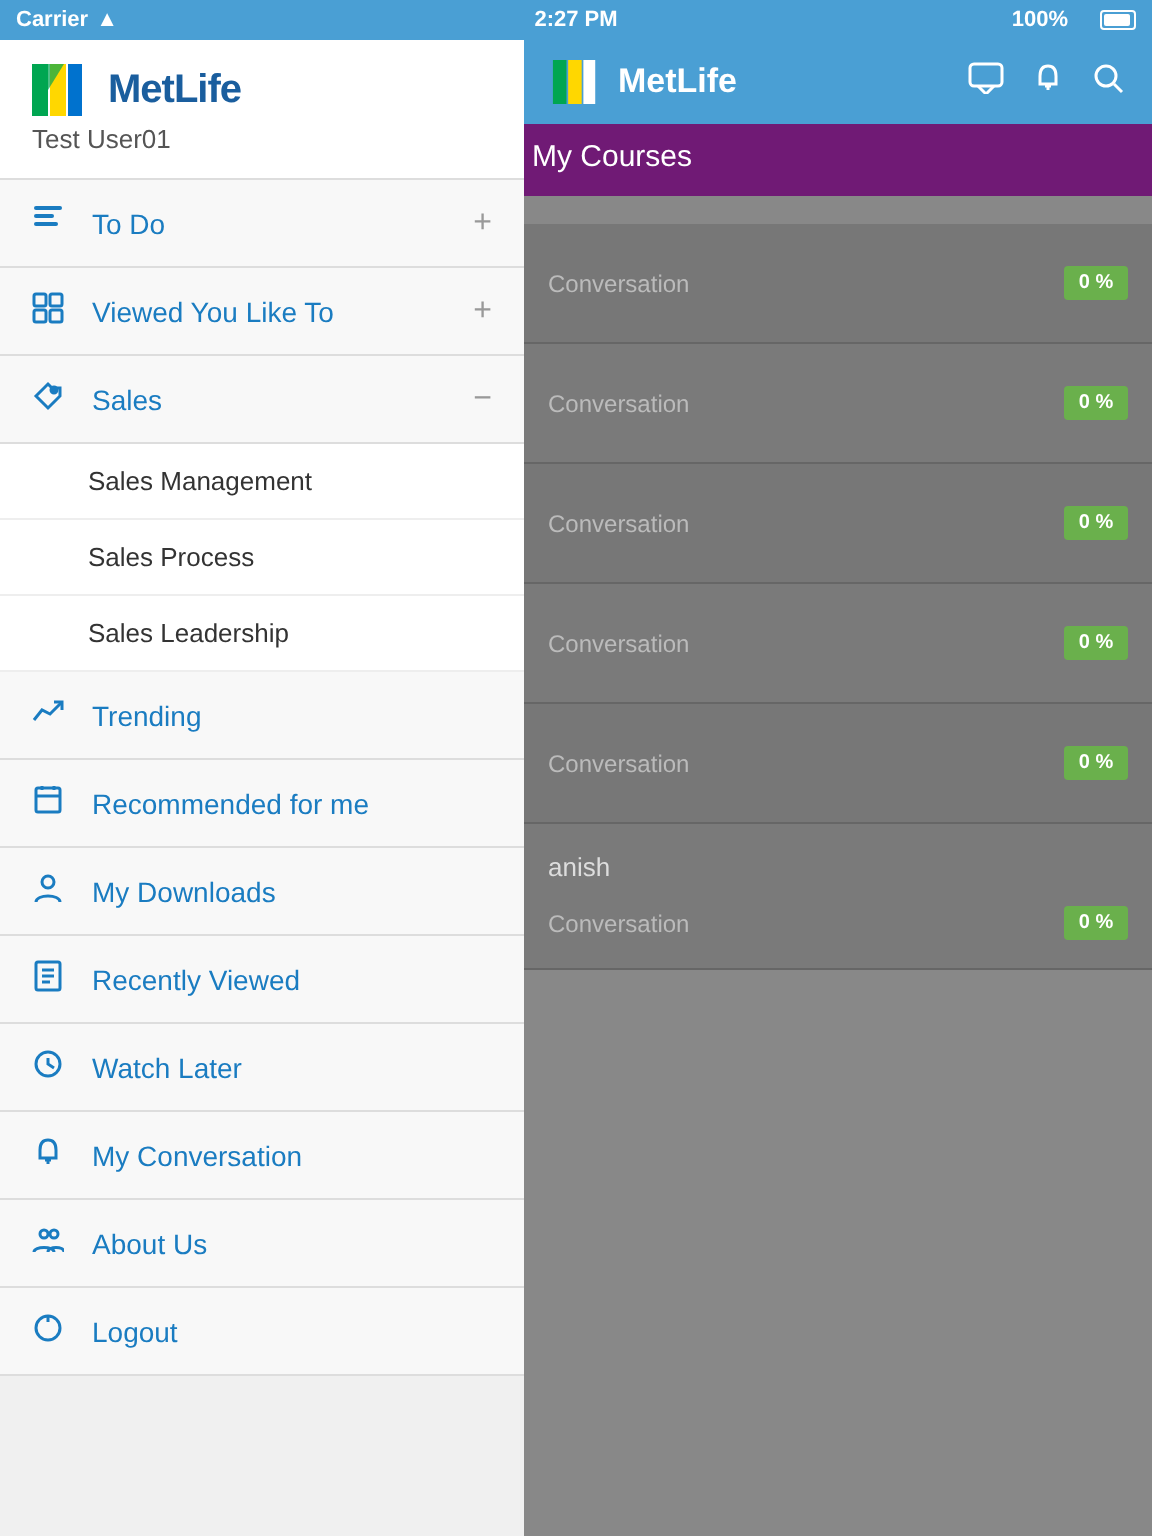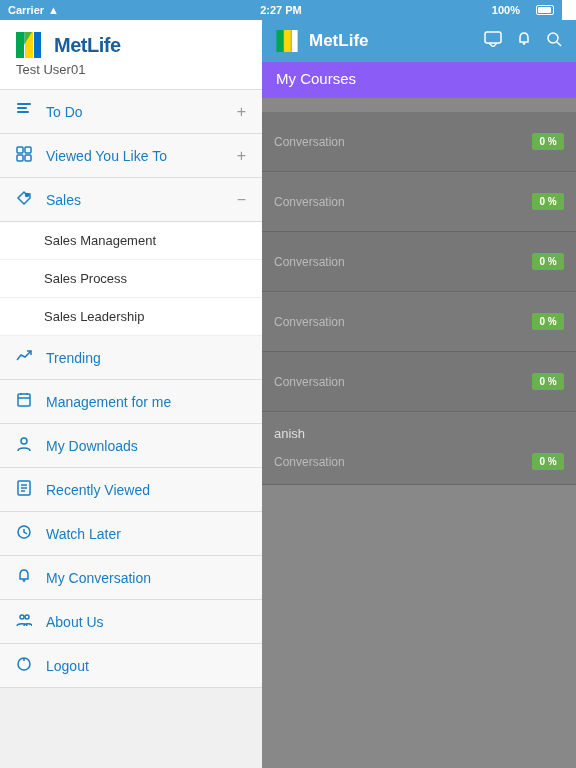--- a/index.html
+++ b/index.html
@@ -1,20 +1,20 @@
 <!DOCTYPE html>
 <html><head>
   <meta charset="utf-8">
   <style>
     * { margin: 0; padding: 0; box-sizing: border-box; }
     body { width: 576px; height: 768px; font-family: -apple-system, 'Helvetica Neue', Arial, sans-serif; overflow: hidden; position: relative; background: #fff; }
 
     
     .status-bar {
-      position: absolute; top: 0; left: 0; right: 14px; height: 20px;
+      position: absolute; top: 0; left: 0; right: 0; height: 20px;
       background: #4a9fd4; display: flex; align-items: center; justify-content: space-between;
       padding: 0 8px; z-index: 100;
     }
     .status-bar-left { display: flex; align-items: center; gap: 4px; font-size: 11px; color: #fff; font-weight: 600; }
     .status-bar-center { font-size: 11px; color: #fff; font-weight: 700; position: absolute; left: 50%; transform: translateX(-50%); }
     .status-bar-right { display: flex; align-items: center; gap: 16px; font-size: 11px; color: #fff; font-weight: 600; margin-left: auto; }
 
     
     .app-container { position: absolute; top: 20px; left: 0; right: 0; bottom: 0; display: flex; }
 
@@ -45,21 +45,21 @@
       font-size: 13px; color: #333; cursor: pointer;
     }
 
     
     .main-content { flex: 1; display: flex; flex-direction: column; height: 100%; background: #888; overflow: hidden; }
     .main-header { background: #4a9fd4; padding: 10px 14px; display: flex; align-items: center; justify-content: space-between; }
     .main-header-logo { display: flex; align-items: center; gap: 5px; }
     .main-header-icons { display: flex; gap: 14px; align-items: center; }
     .header-icon { color: #fff; font-size: 16px; cursor: pointer; }
 
-    .main-content-header { background: #8b5cf6; padding: 8px 14px 10px; }
+    .main-content-header { background: #701a75; padding: 8px 4px 10px; }
     .my-courses-title { color: #fff; font-size: 15px; font-weight: 500; }
 
     .courses-list { flex: 1; overflow-y: auto; background: #888; margin-top: 14px; }
     .course-row {
       background: #777; border-bottom: 1px solid #666;
       padding: 14px 12px; display: flex; align-items: center; justify-content: space-between;
       min-height: 60px;
     }
     .course-row:nth-child(even) { background: #7a7a7a; }
     .course-label { color: #bbb; font-size: 12px; }
@@ -162,21 +162,21 @@
 
     <div class="nav-item">
       <span class="nav-icon">
         <svg width="16" height="16" viewBox="0 0 16 16" fill="none" stroke="#1a7cc1" stroke-width="1.5">
             <rect x="2" y="2" width="12" height="12" rx="1"></rect>
             <line x1="2" y1="6" x2="14" y2="6"></line>
             <line x1="5" y1="1" x2="5" y2="3"></line>
             <line x1="11" y1="1" x2="11" y2="3"></line>
           </svg>
       </span>
-      <span class="nav-label">Management for me</span>
+      <span class="nav-label">Recommended for me</span>
     </div>
 
     <div class="nav-item">
       <span class="nav-icon">
         <svg width="16" height="16" viewBox="0 0 16 16" fill="none" stroke="#1a7cc1" stroke-width="1.5">
             <circle cx="8" cy="5" r="3"></circle>
             <path d="M2 15 c0-4 12-4 12 0"></path>
           </svg>
       </span>
       <span class="nav-label">My Downloads</span>

